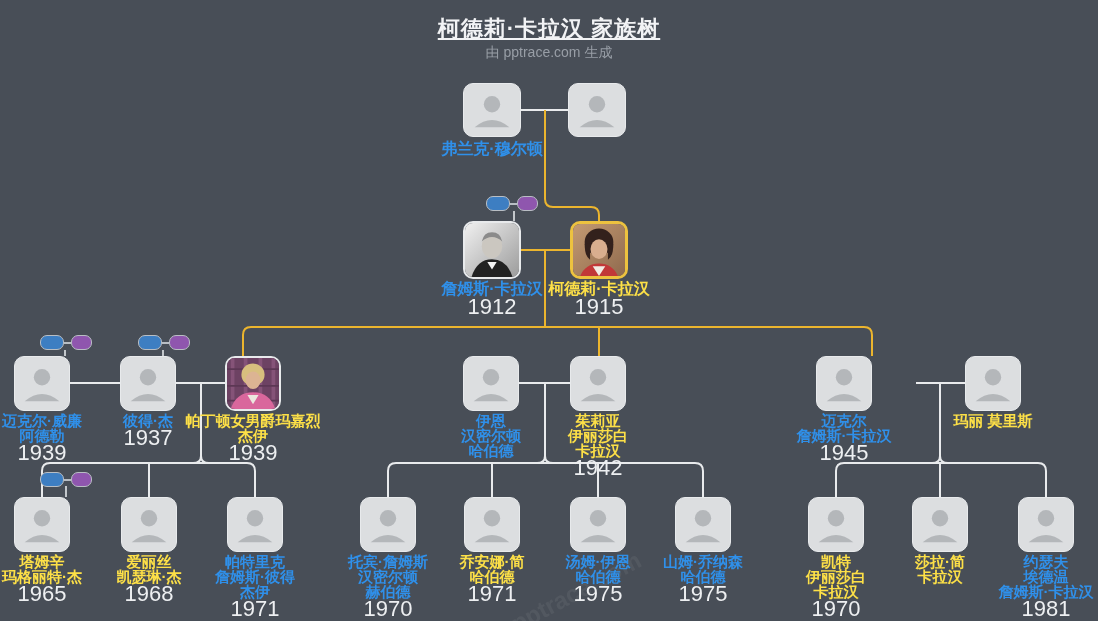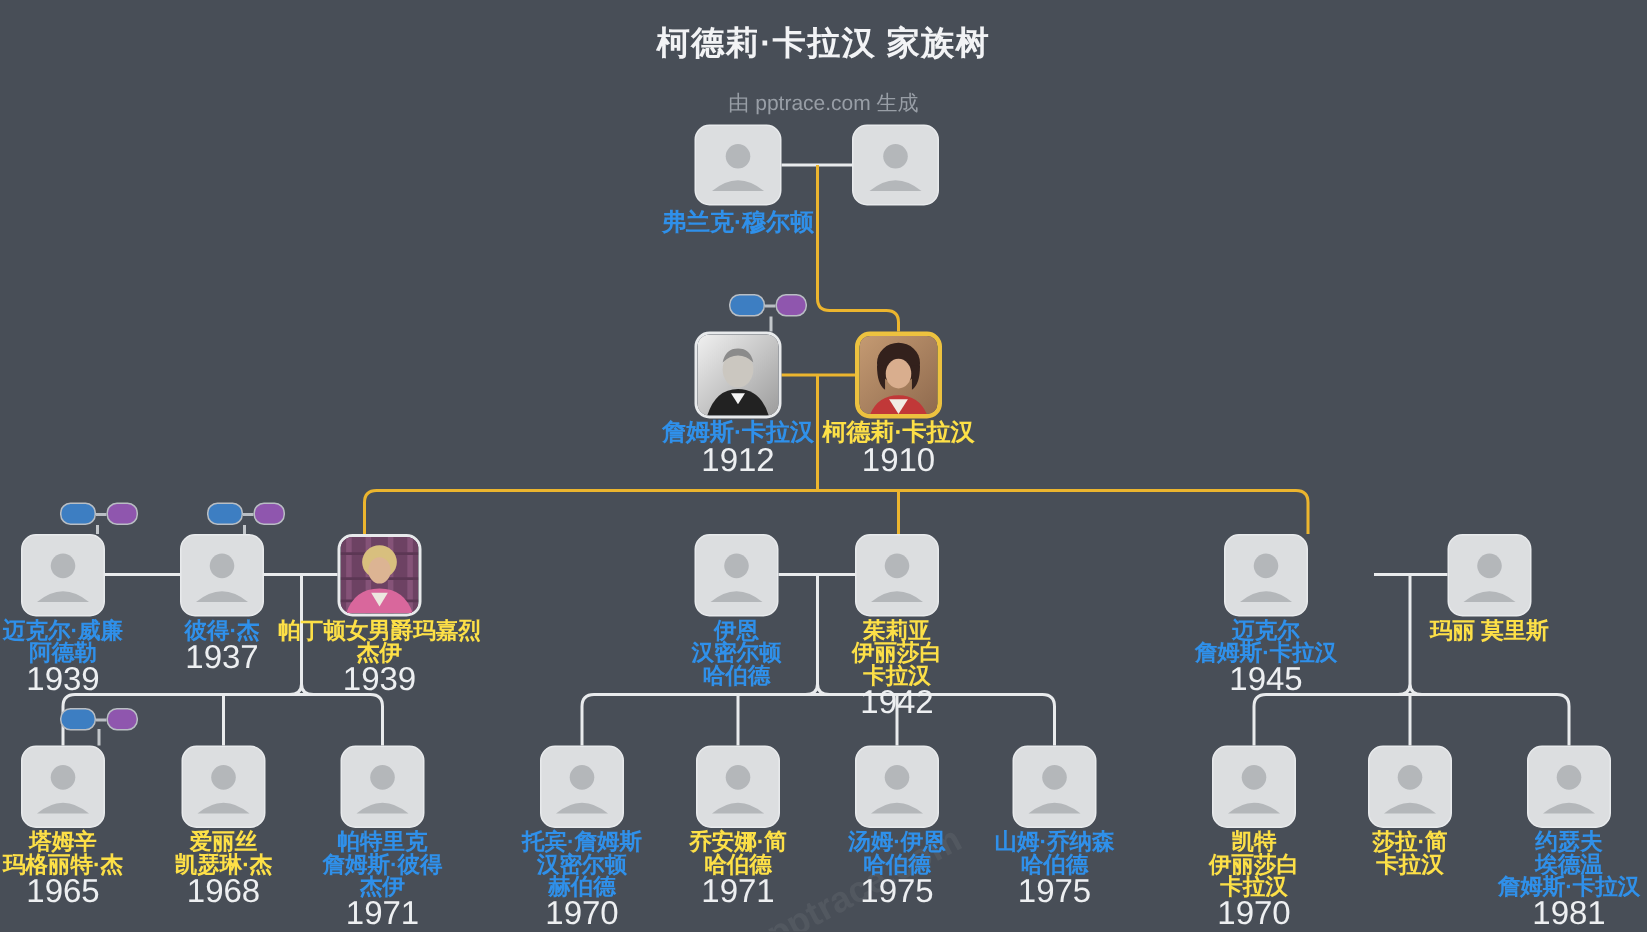--- a/index.html
+++ b/index.html
@@ -1,21 +1,21 @@
 <!DOCTYPE html>
 <html><head>
 <meta charset="utf-8">
 <style>
   html,body{margin:0;padding:0;background:#484e57;}
   #canvas{position:relative;width:1098px;height:621px;background:#484e57;overflow:hidden;
           font-family:"Liberation Sans","DejaVu Sans",sans-serif;}
   #wires{position:absolute;left:0;top:0;z-index:0;}
   .hdr{position:absolute;left:0;top:14px;width:100%;text-align:center;z-index:1;}
-  .title{font-size:22px;font-weight:bold;color:#f2f3f5;letter-spacing:1px;}
-  .subtitle{margin-top:16px;font-size:14px;color:#989ea6;}
+  .title{font-size:22px;font-weight:bold;color:#f2f3f5;letter-spacing:1px;text-decoration:underline;}
+  .subtitle{margin-top:0;font-size:14px;color:#989ea6;}
   .node{position:absolute;z-index:1;}
   .card{width:56px;height:55px;background:#dcdee0;border-radius:10px;border:1px solid #e8eaec;
         box-sizing:border-box;overflow:hidden;}
   .card.g1{width:58px;height:54px;}
   .photo{width:58px;height:58px;border-radius:10px;border:2px solid #e8eaec;box-sizing:border-box;overflow:hidden;}
   .photo.root{border:3px solid #edc23f;}
   .photo svg,.card svg{display:block;width:100%;height:100%;}
   .labels{position:absolute;top:57px;left:50%;transform:translateX(-50%);width:200px;text-align:center;}
   .labels.g2{top:59px;}
   .pname{font-weight:bold;font-size:15px;line-height:15px;white-space:pre-line;}
@@ -146,21 +146,21 @@
         <path d="M8,58 Q14,44 29,44 Q44,44 50,58 Z" fill="#c13838"></path>
         <path d="M22,47 L29,58 L36,47 Z" fill="#f1ece4"></path>
         <ellipse cx="29" cy="20" rx="16" ry="15" fill="#33211c"></ellipse>
         <ellipse cx="29" cy="28" rx="9.5" ry="11" fill="#d9ae8e"></ellipse>
         <path d="M13,22 Q13,36 19,40 L19,22 Z" fill="#33211c"></path>
         <path d="M45,22 Q45,36 39,40 L39,22 Z" fill="#33211c"></path>
       </svg>
     </div>
     <div class="labels g2">
       <div class="pname female">柯德莉·卡拉汉</div>
-      <div class="pyear">1910</div>
+      <div class="pyear">1915</div>
     </div>
   </div>
 
   <div class="mini-couple" style="left:40px;top:335px">
     <div class="pill-b"></div>
     <div class="pill-link"></div>
     <div class="pill-p"></div>
   </div>
   <div class="mini-couple" style="left:138px;top:335px">
     <div class="pill-b"></div>

